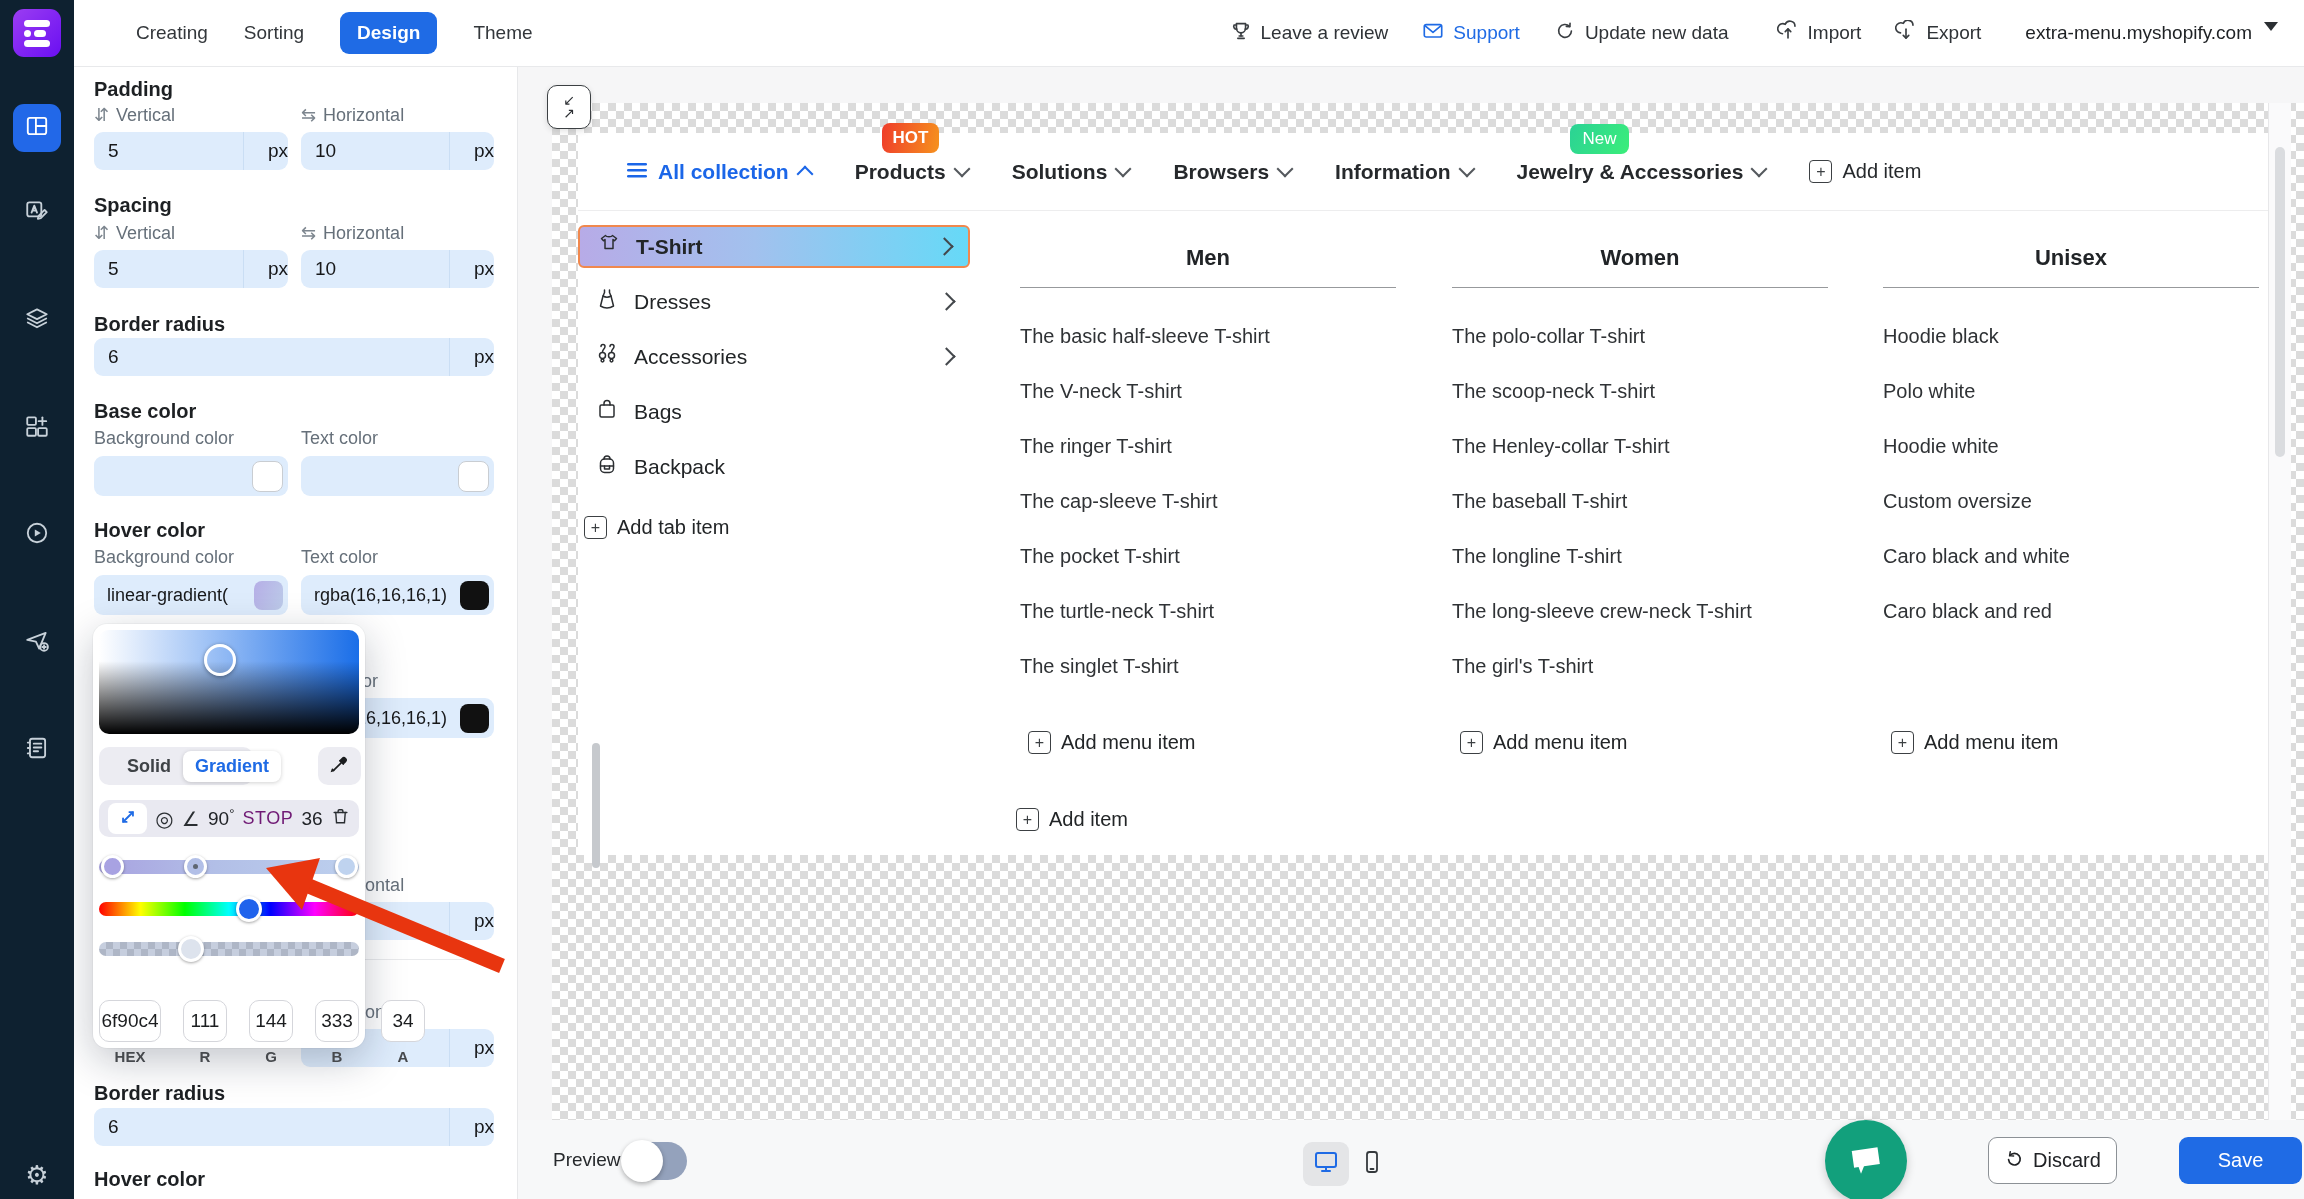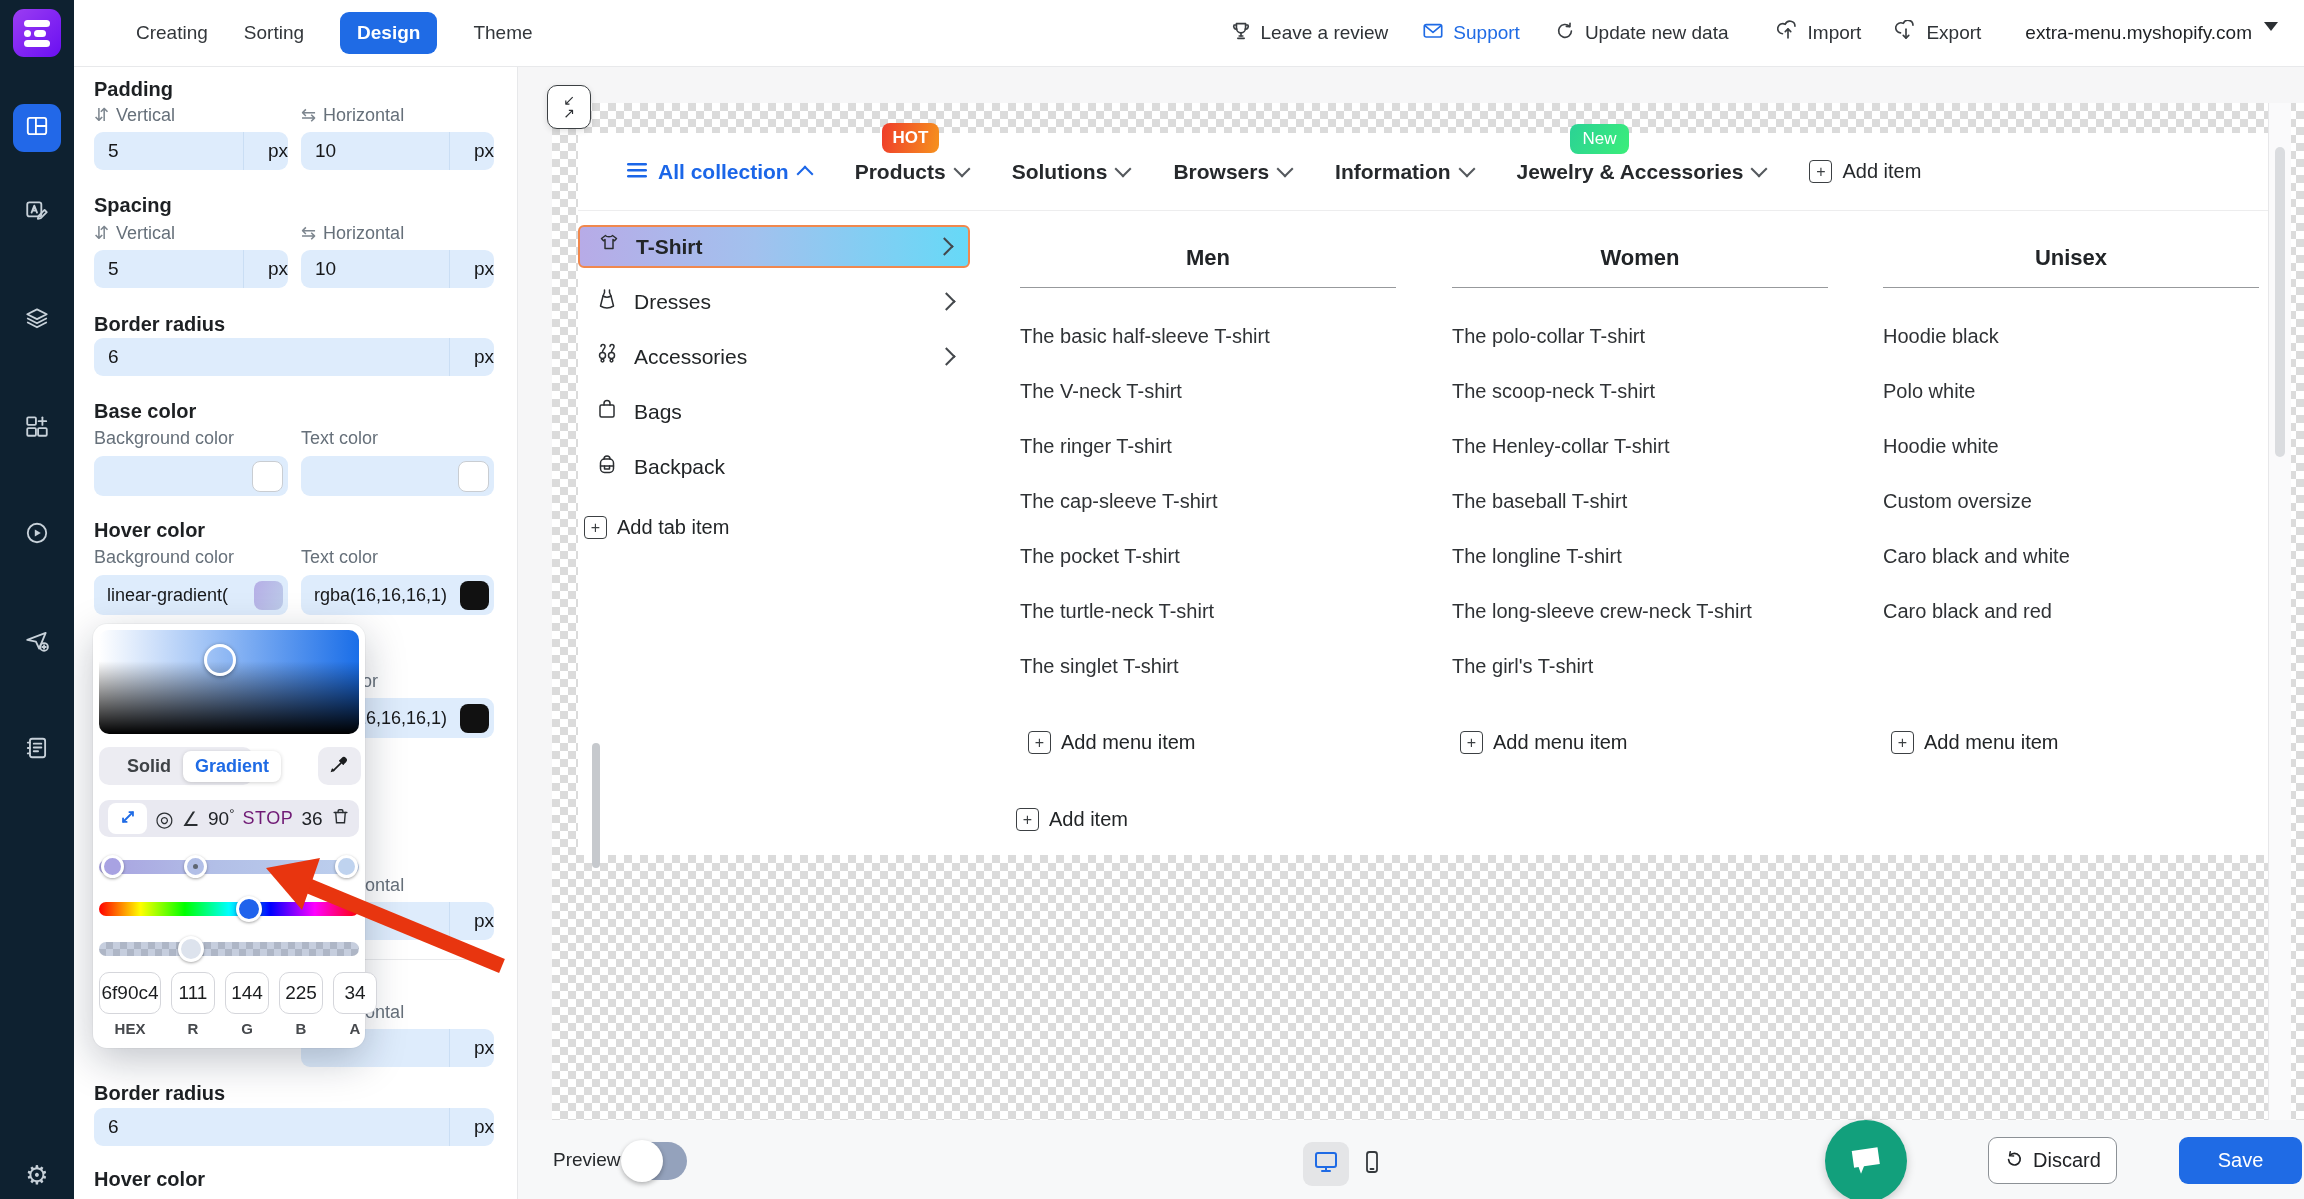--- a/index.html
+++ b/index.html
@@ -81,21 +81,21 @@
   .ptool-txt{font-size:19px;color:#212428;}
   .stop-lbl{font-size:18px;font-weight:normal;letter-spacing:.5px;color:#701a75;}
   .track{position:absolute;left:6px;width:260px;height:14px;border-radius:7px;}
   .stops-track{top:236px;background:linear-gradient(90deg,#a8a2e0,#b2bfe7 45%,#bdd0ee);}
   .hue-track{top:278px;background:linear-gradient(90deg,#f00,#ff0 16%,#0f0 33%,#0ff 50%,#00f 66%,#f0f 83%,#f00);}
   .alpha-track{top:318px;background-color:#c6cede;
       background-image:linear-gradient(45deg,#aeb6c6 25%,transparent 25%,transparent 75%,#aeb6c6 75%),
                        linear-gradient(45deg,#aeb6c6 25%,transparent 25%,transparent 75%,#aeb6c6 75%);
       background-size:14px 14px;background-position:0 0,7px 7px;}
   .knob{position:absolute;border-radius:50%;border:3px solid #fff;box-shadow:0 1px 3px rgba(0,0,0,.35);box-sizing:border-box;}
-  .pfields{position:absolute;left:6px;top:348px;width:260px;display:flex;gap:10px;}
+  .pfields{position:absolute;left:6px;top:376px;width:260px;display:flex;gap:22px;}
   .pf{display:flex;flex-direction:column;align-items:center;gap:6px;}
   .pf .box{height:42px;border:1.5px solid #d5d6db;border-radius:10px;background:#fff;
            display:flex;align-items:center;justify-content:center;font-size:19px;color:#1b1d1f;
            box-sizing:border-box;overflow:hidden;}
   .pf .cap{font-size:15px;font-weight:bold;color:#46494d;}
   .arrow-annot{position:absolute;left:80px;top:740px;width:380px;height:220px;z-index:60;pointer-events:none;}
 
   
   .canvas{position:absolute;left:517px;top:66px;width:1787px;height:1133px;background:#f6f6f7;}
   .checker{position:absolute;left:35px;top:37px;width:1755px;height:1017px;background-color:#fff;
@@ -434,21 +434,21 @@
         </div>
         <div class="pf">
           <span class="box" style="width:44px">111</span>
           <span class="cap">R</span>
         </div>
         <div class="pf">
           <span class="box" style="width:44px">144</span>
           <span class="cap">G</span>
         </div>
         <div class="pf">
-          <span class="box" style="width:44px">225</span>
+          <span class="box" style="width:44px">333</span>
           <span class="cap">B</span>
         </div>
         <div class="pf">
           <span class="box" style="width:44px">34</span>
           <span class="cap">A</span>
         </div>
       </div>
     </div>
 
     <svg class="arrow-annot" viewBox="0 0 380 220">

